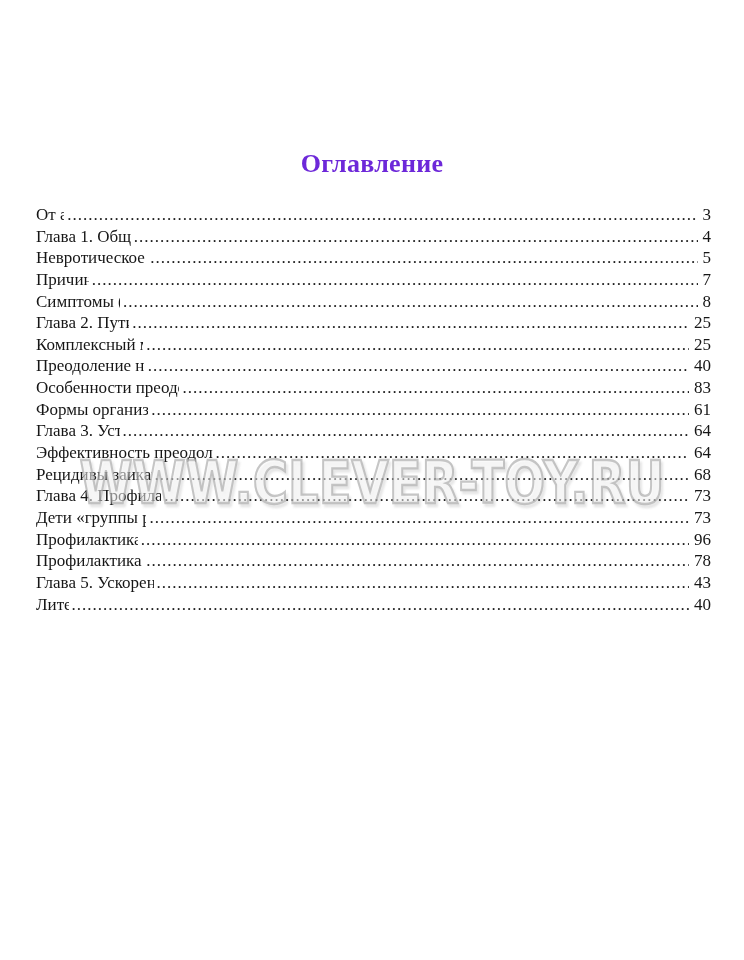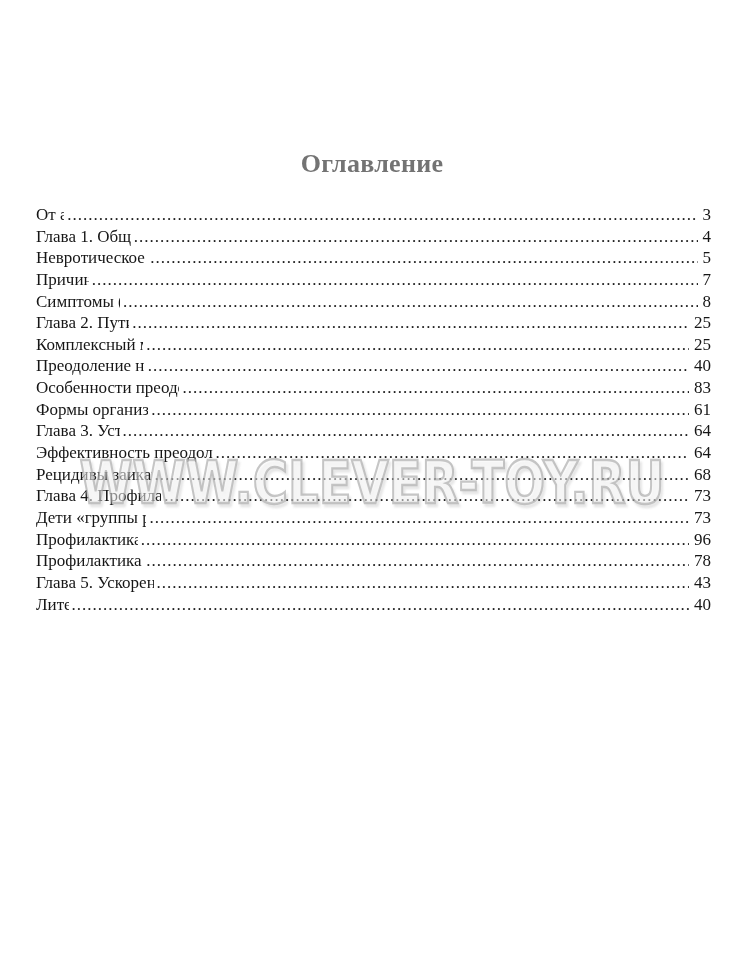--- a/index.html
+++ b/index.html
@@ -19,21 +19,21 @@
   .doc-title {
     position: absolute;
     top: 149px;
     left: 0;
     width: 100%;
     margin: 0;
     text-align: center;
     font-size: 26px;
     font-weight: bold;
     letter-spacing: 0.3px;
-    color: #737373;
+    color: #6d28d9;
   }
   .toc {
     position: absolute;
     left: 36px;
     top: 204px;
     width: 675px;
     font-size: 17px;
   }
   .toc-row {
     display: flex;

